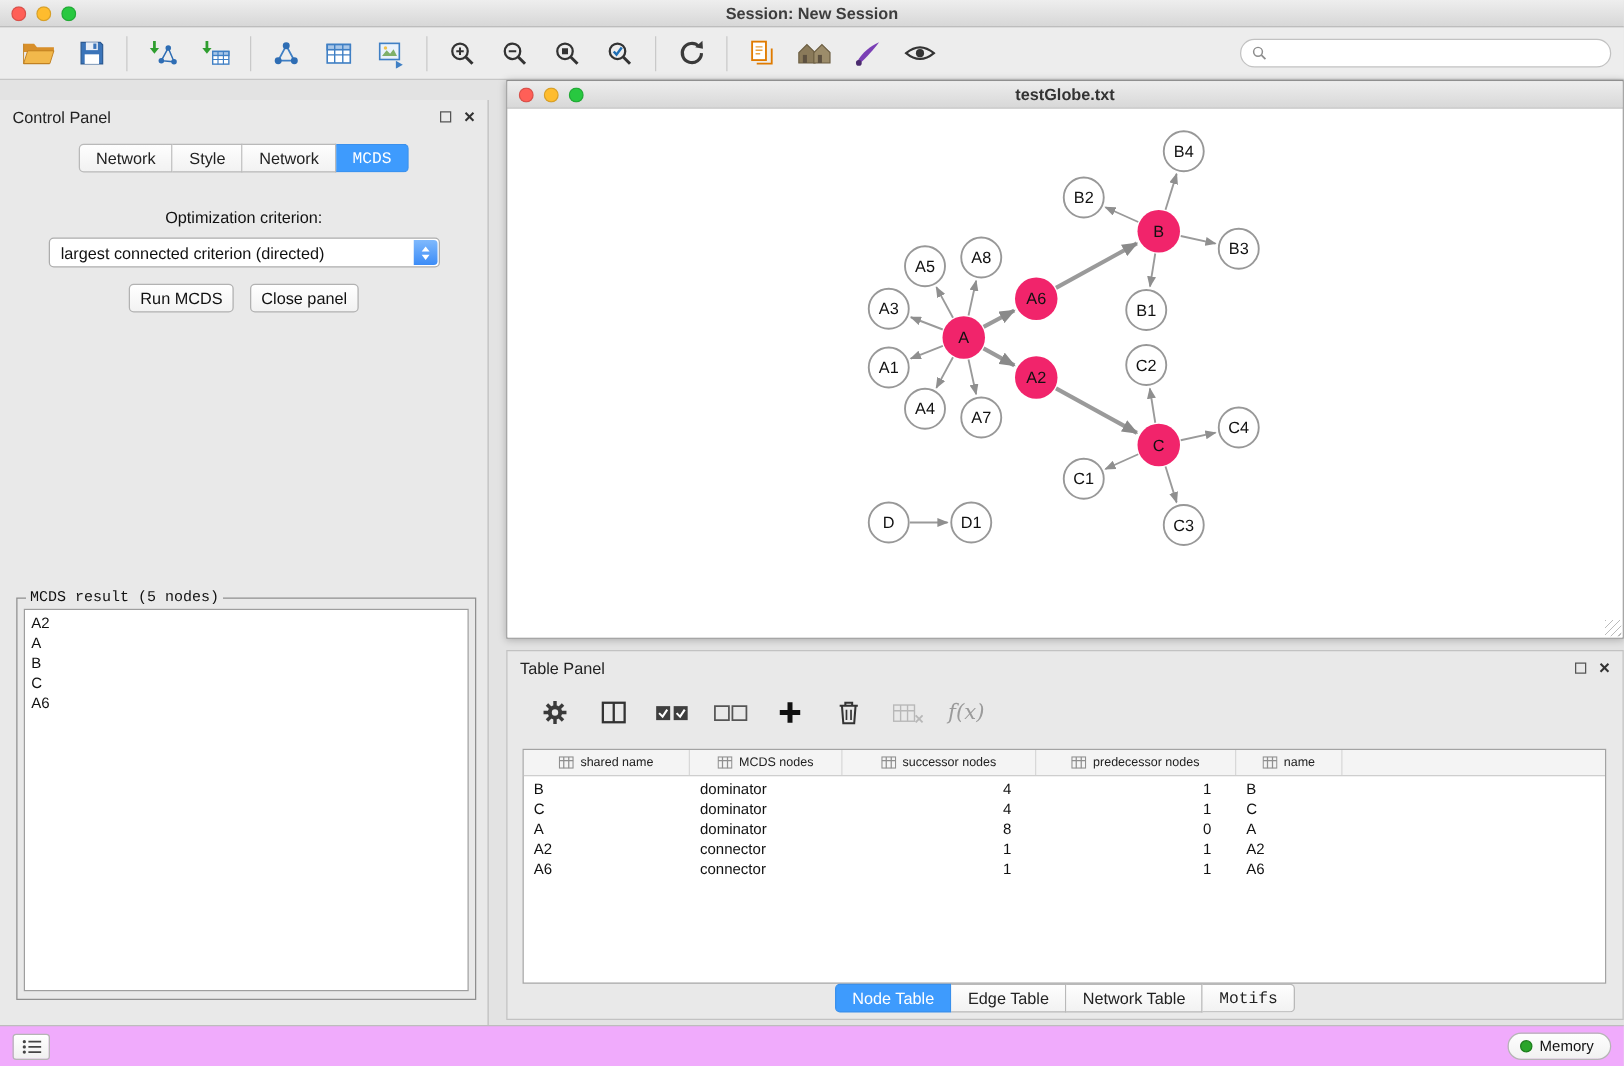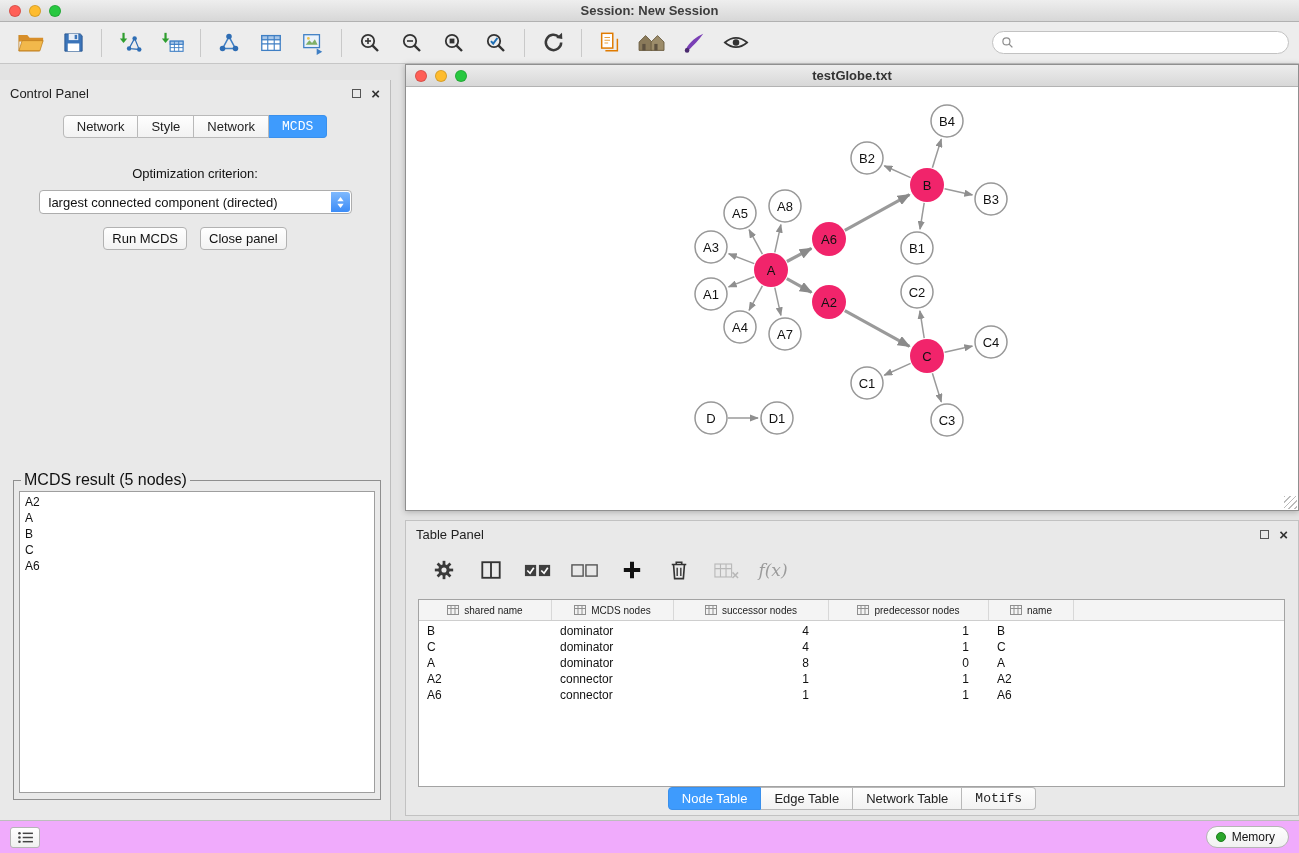--- a/index.html
+++ b/index.html
@@ -44,21 +44,21 @@
     border:1px solid #adadad; border-radius:4px; font-size:13px; display:flex; align-items:center; padding-left:9px; }
   .combo-text { flex:1; color:#111; }
   .combo-arrows { position:absolute; right:1px; top:1px; bottom:1px; width:19px;
     background:linear-gradient(#7fb9fd,#3c8cf7); border-radius:0 3px 3px 0;
     display:flex; align-items:center; justify-content:center; }
   .btn-row { display:flex; justify-content:center; gap:13px; margin-top:13px; }
   .mac-btn { background:linear-gradient(#ffffff,#f2f2f2); border:1px solid #b2b2b2; border-radius:4px;
     padding:3px 8px; font-size:13px; color:#111; cursor:default; }
   .mcds-fieldset { position:absolute; left:13px; right:9px; top:391px; bottom:20px;
     border:1px solid #8f8f8f; background:transparent; padding:2px 5px 6px 5px; }
-  .mcds-fieldset legend { font-size:16px; color:#111; padding:0 3px; margin-left:2px; }
+  .mcds-fieldset legend { font-size:12px; color:#111; padding:0 3px; margin-left:2px;font-family:Liberation Mono, monospace; }
   .mcds-list { width:100%; height:100%; background:#fff; border:1px solid #9e9e9e; overflow:hidden;
     font-size:12px; color:#111; padding:2px 5px; }
   .mcds-item { line-height:16px; }
 
   
   .net-window { position:absolute; left:405px; top:64px; width:894px; height:447px;
     background:#fff; border:1px solid #8f8f8f; box-shadow:0 1px 6px rgba(0,0,0,0.25); }
   .net-titlebar { position:relative; height:22px; background:linear-gradient(#ededed,#d8d8d8);
     border-bottom:1px solid #b3b3b3; }
   .net-titlebar .title { text-align:center; font-size:13px; font-weight:bold; color:#333; line-height:21px; }
@@ -254,21 +254,21 @@
       <span class="ph-close">×</span>
     </div>
     <div class="seg-tabs cp-tabs" id="cp-tabs">
         <div class="seg-tab">Network</div>
         <div class="seg-tab">Style</div>
         <div class="seg-tab">Network</div>
         <div class="seg-tab active">MCDS</div>
       </div>
     <div class="opt-label">Optimization criterion:</div>
     <div class="combo">
-      <span class="combo-text">largest connected component (directed)</span>
+      <span class="combo-text">largest connected criterion (directed)</span>
       <span class="combo-arrows">
         <svg width="9" height="13" viewBox="0 0 10 14">
             <path d="M5 1 L8.5 5.5 H1.5 Z" fill="#fff"></path>
             <path d="M5 13 L1.5 8.5 H8.5 Z" fill="#fff"></path>
           </svg>
       </span>
     </div>
     <div class="btn-row">
       <button class="mac-btn">Run MCDS</button>
       <button class="mac-btn">Close panel</button>

